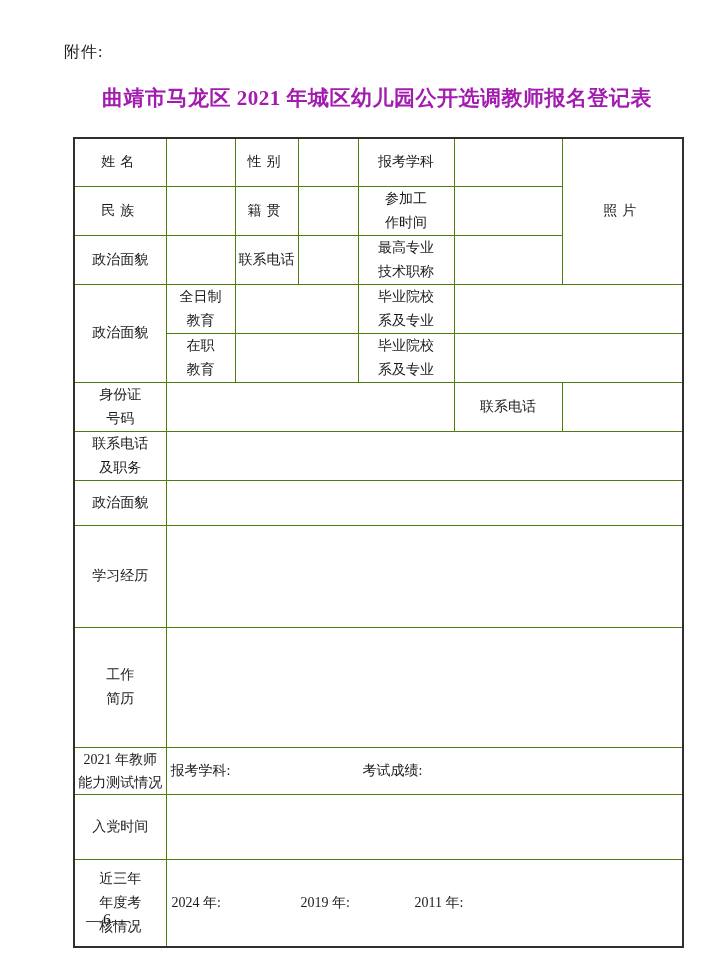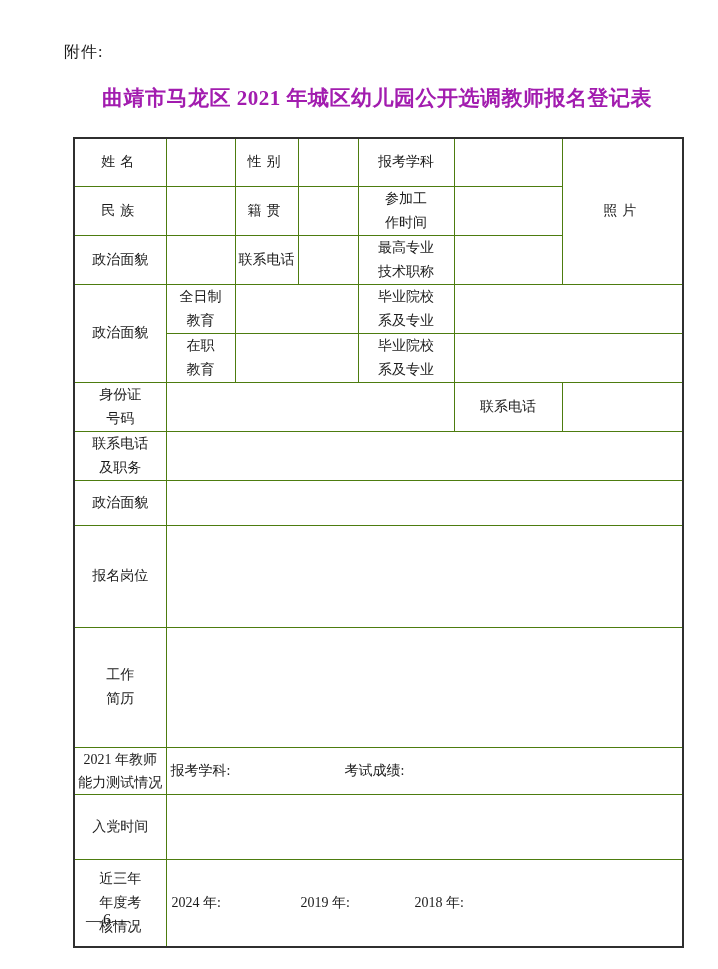--- a/index.html
+++ b/index.html
@@ -126,52 +126,52 @@
 及职务</td>
       <td colspan="6"></td>
     </tr>
 
     <tr style="height:45px">
       <td>政治面貌</td>
       <td colspan="6"></td>
     </tr>
 
     <tr style="height:102px">
-      <td>报名岗位</td>
+      <td>学习经历</td>
       <td colspan="6"></td>
     </tr>
 
     <tr style="height:120px">
       <td class="pre">工作
 简历</td>
       <td colspan="6"></td>
     </tr>
 
     <tr style="height:44px">
       <td class="pre small">2021 年教师
 能力测试情况</td>
       <td colspan="6" class="fieldcell">
         <span style="left:4px">报考学科:</span>
-        <span style="left:178px">考试成绩:</span>
+        <span style="left:196px">考试成绩:</span>
       </td>
     </tr>
 
     <tr style="height:65px">
       <td>入党时间</td>
       <td colspan="6"></td>
     </tr>
 
     <tr style="height:88px">
       <td class="pre">近三年
 年度考
 核情况</td>
       <td colspan="6" class="fieldcell">
         <span style="left:5px">2024 年:</span>
         <span style="left:134px">2019 年:</span>
-        <span style="left:248px">2018 年:</span>
+        <span style="left:248px">2011 年:</span>
       </td>
     </tr>
   </tbody>
     </table>
 
   <div class="page-number">—6—</div>
 
 </div>
 
 </body></html>

